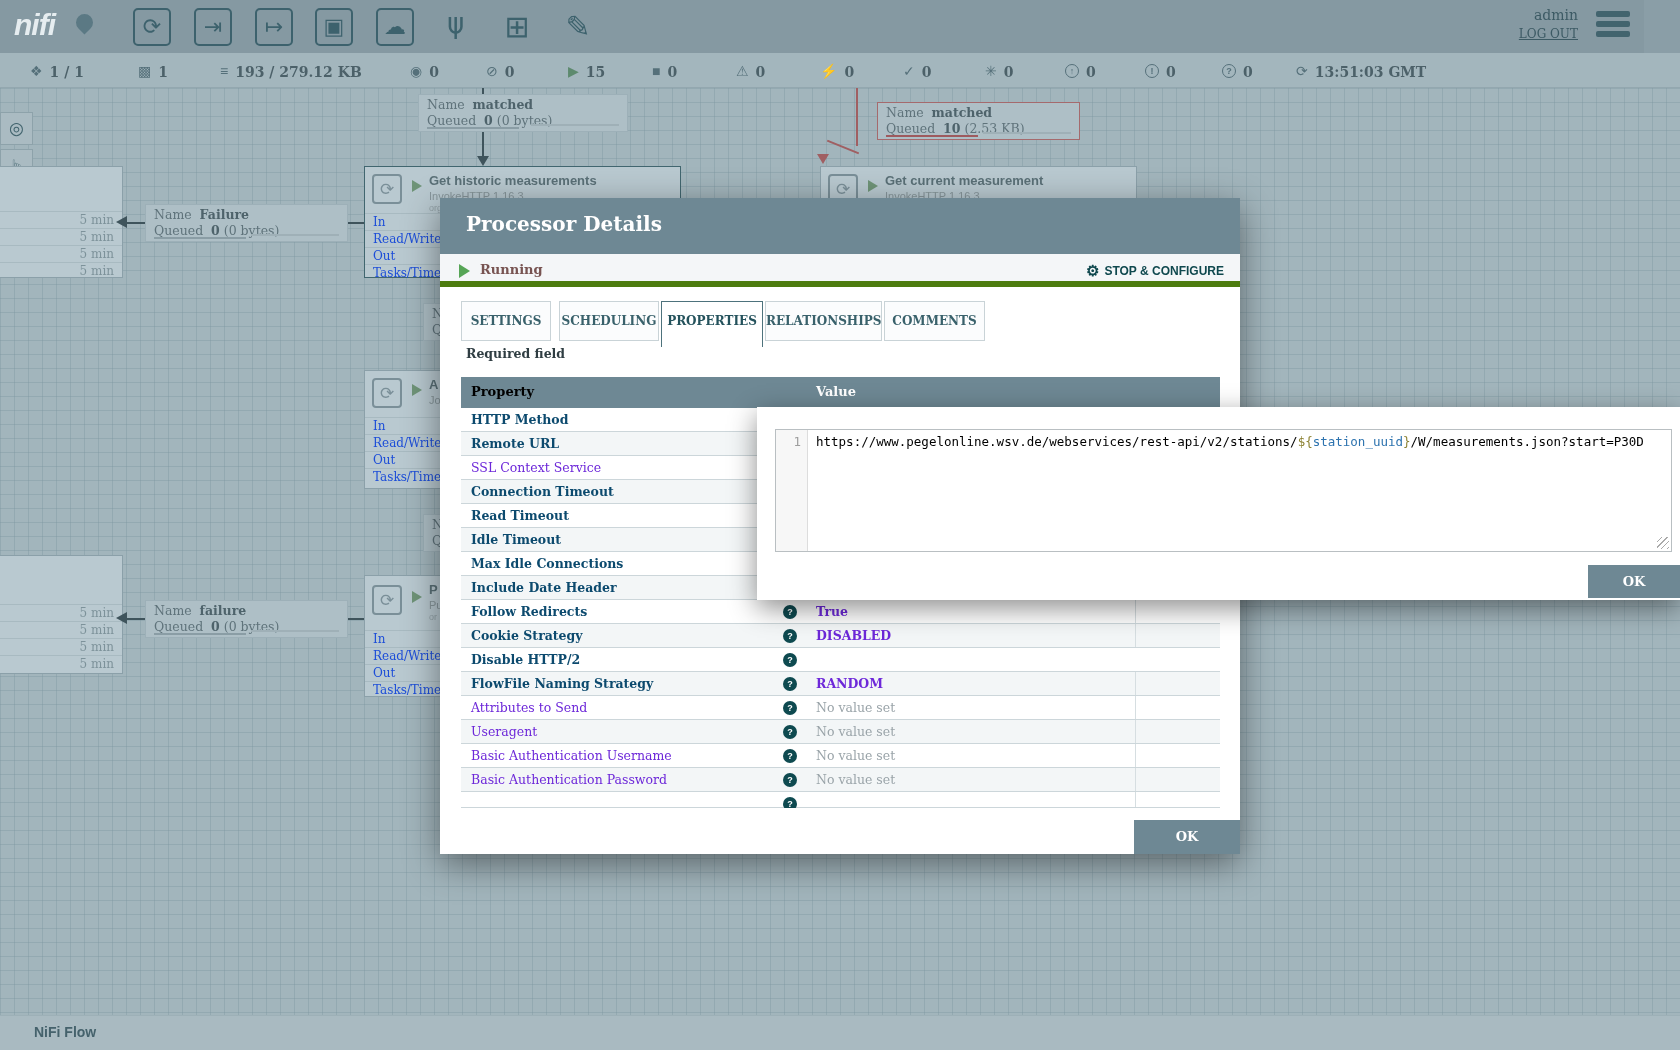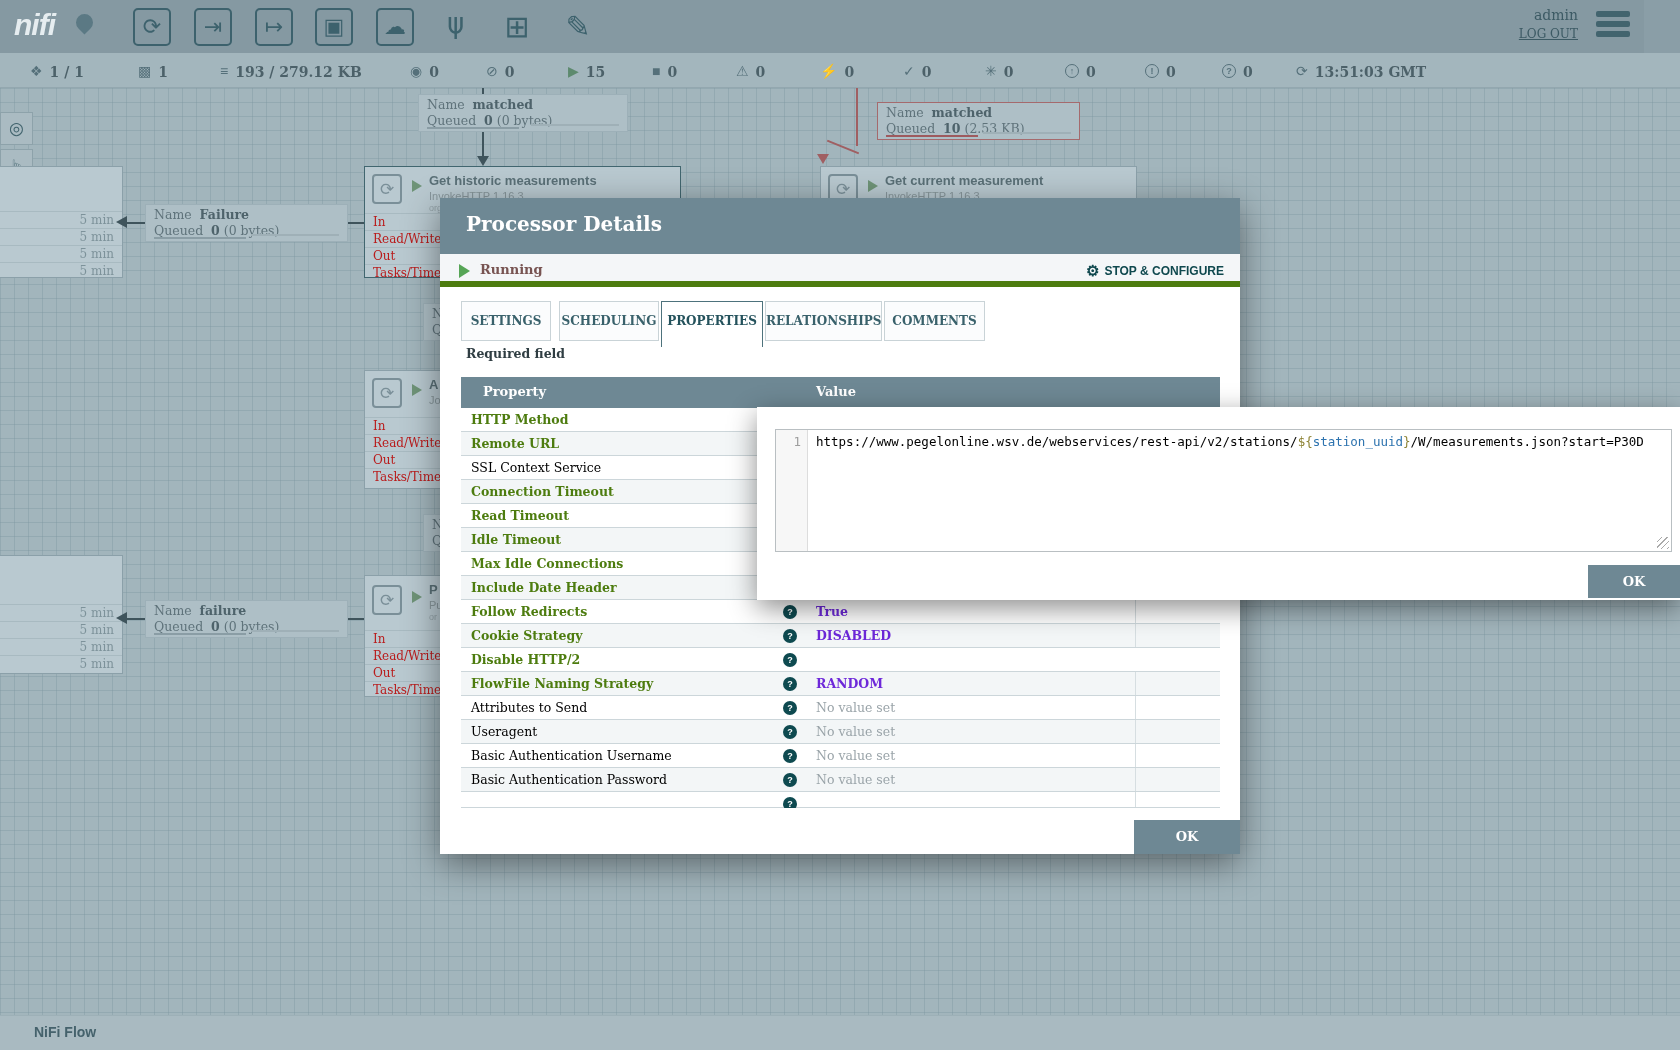--- a/index.html
+++ b/index.html
@@ -48,21 +48,21 @@
   .proc{position:absolute;background:#b9c9d0;border:1px solid #8ba0a9;box-sizing:border-box;}
   .proc.selected{border:1.5px solid #41666f;}
   .picon{position:absolute;left:7px;top:7px;width:30px;height:30px;border:2px solid #7a8f98;
     border-radius:4px;color:#7a8f98;font-size:17px;line-height:27px;text-align:center;box-sizing:border-box;}
   .pplay{position:absolute;left:47px;top:13px;width:0;height:0;border-top:6px solid transparent;
     border-bottom:6px solid transparent;border-left:10px solid #6f9478;}
   .ptitle{position:absolute;left:64px;top:6px;font:600 13px "Liberation Sans",sans-serif;color:#5a7077;white-space:nowrap;}
   .ptype{position:absolute;left:64px;top:23px;font:11px "Liberation Sans",sans-serif;color:#87969b;white-space:nowrap;}
   .pbundle{position:absolute;left:64px;top:36px;font:9px "Liberation Sans",sans-serif;color:#93a2a8;white-space:nowrap;}
   .prow{position:absolute;left:0;right:0;height:17px;border-top:1px solid #a8bac1;}
-  .prow .pl{position:absolute;left:8px;top:1px;font:12px "DejaVu Serif",serif;color:#b91c1c;}
+  .prow .pl{position:absolute;left:8px;top:1px;font:12px "DejaVu Serif",serif;color:#1d4ed8;}
   .prow .pr{position:absolute;right:8px;top:1px;font:12px "DejaVu Serif",serif;color:#7d929a;}
   
   .clabel{position:absolute;width:203px;height:38px;background:#aebfc6;border:1px solid #9db0b8;
     box-sizing:border-box;font:12.5px "DejaVu Serif",serif;color:#5f737b;}
   .clabel .r1{position:absolute;left:8px;top:2px;white-space:nowrap;}
   .clabel .r2{position:absolute;left:8px;top:18px;white-space:nowrap;}
   .clabel b{color:#4e636b;}
   .clabel .bL{position:absolute;left:8px;bottom:2px;width:92px;height:2px;background:#8a9da5;}
   .clabel .bR{position:absolute;right:8px;bottom:5px;width:88px;height:2px;background:#9fb0b7;}
   .clabel.alert{border-color:#a56a6d;}
@@ -95,28 +95,28 @@
   #stopcfg{position:absolute;right:16px;top:8px;font:bold 12px "Liberation Sans",sans-serif;
     color:#0f484e;cursor:pointer;}
   #stopcfg .gear{font-size:15px;margin-right:5px;vertical-align:-1px;}
   .tab{position:absolute;top:103px;height:40px;background:#fbfcfd;border:1px solid #c9d3d7;
     box-sizing:border-box;text-align:center;font:bold 12px "DejaVu Serif",serif;color:#39616b;
     line-height:38px;cursor:pointer;}
   .tab.active{background:#fff;border:1px solid #4d727c;border-bottom:none;height:46px;
     color:#24525c;z-index:2;}
   #req-note{position:absolute;left:26px;top:148px;font:bold 12.5px "DejaVu Serif",serif;color:#2f3d42;}
   #tblh{position:absolute;left:21px;top:179px;width:759px;height:31px;background:#6e8894;}
-  #tblh .c1{position:absolute;left:10px;top:7px;font:bold 13px "DejaVu Serif",serif;color:#ffffff;margin-left:12px;}
+  #tblh .c1{position:absolute;left:10px;top:7px;font:bold 13px "DejaVu Serif",serif;color:#000000;}
   #tblh .c2{position:absolute;left:355px;top:7px;font:bold 13px "DejaVu Serif",serif;color:#fff;}
   #rows{position:absolute;left:21px;top:210px;width:759px;height:400px;overflow:hidden;}
   .trow{position:relative;width:759px;height:24px;border-bottom:1px solid #ccd6da;box-sizing:border-box;
     background:#fff;cursor:pointer;}
   .trow.alt{background:#f3f6f7;}
-  .pname{position:absolute;left:10px;top:4px;font:12.5px "DejaVu Serif",serif;color:#000000;}
-  .req .pname{font-weight:bold;color:#4d7c0f;}
+  .pname{position:absolute;left:10px;top:4px;font:12.5px "DejaVu Serif",serif;color:#6d28d9;}
+  .req .pname{font-weight:bold;color:#0c4a6e;}
   .help{position:absolute;left:322px;top:5px;width:14px;height:14px;border-radius:50%;background:#0e4a50;
     color:#fff;font:bold 9px/14px "Liberation Sans",sans-serif;text-align:center;}
   .vcell{position:absolute;left:345px;top:0;width:330px;height:100%;border-right:1px solid #d6dee1;box-sizing:border-box;}
   .vtext{position:absolute;left:10px;top:4px;font:bold 12.5px "DejaVu Serif",serif;color:#6d28d9;white-space:nowrap;}
   .noval .vtext{font-weight:normal;color:#9aa4a9;}
   #dlg-ok{position:absolute;right:0;bottom:0;width:106px;height:34px;background:#6e8894;color:#fff;
     font:bold 13px "DejaVu Serif",serif;text-align:center;line-height:34px;cursor:pointer;}
 
   
   #pop{position:absolute;left:757px;top:407px;width:923px;height:193px;background:#fff;

